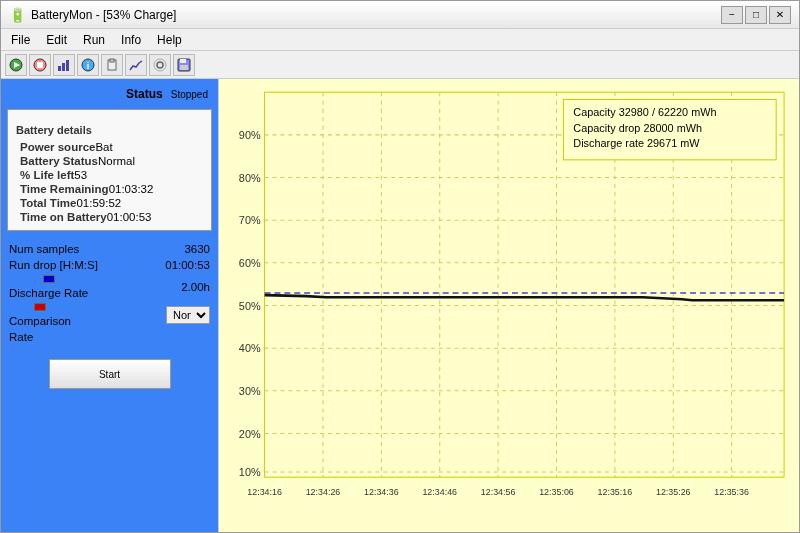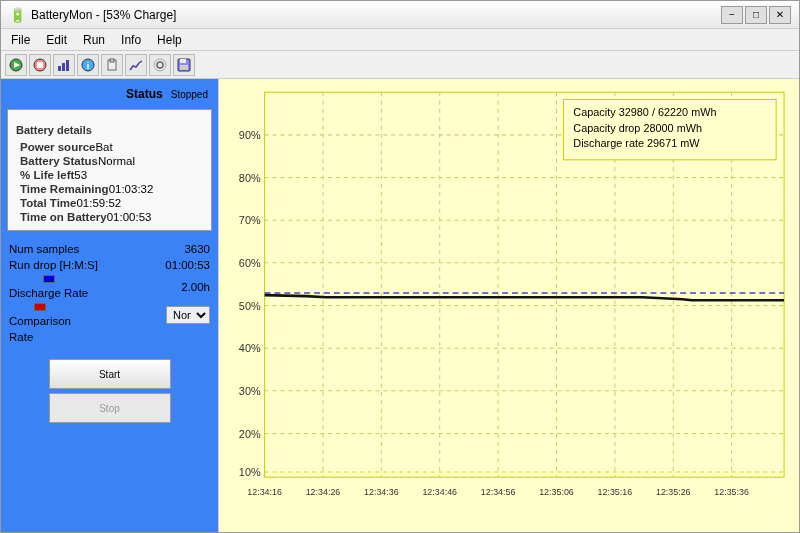--- a/index.html
+++ b/index.html
@@ -365,21 +365,20 @@
             <option>None</option>
           </select>
         </div>
         <div class="comparison-row">
           <span class="stat-label">Rate</span>
         </div>
       </div>
 
       <div class="button-section">
         <button class="action-btn">Start</button>
-        <button class="action-btn disabled">Stop</button>
       </div>
 
     </div>
 
     <div class="chart-area">
       <div class="chart-container">
         <svg class="chart-svg" viewBox="0 0 570 420" preserveAspectRatio="none">
 
           <rect x="38" y="5" width="525" height="370" fill="#ffffcc" stroke="#cccc00" stroke-width="1"></rect>
 

